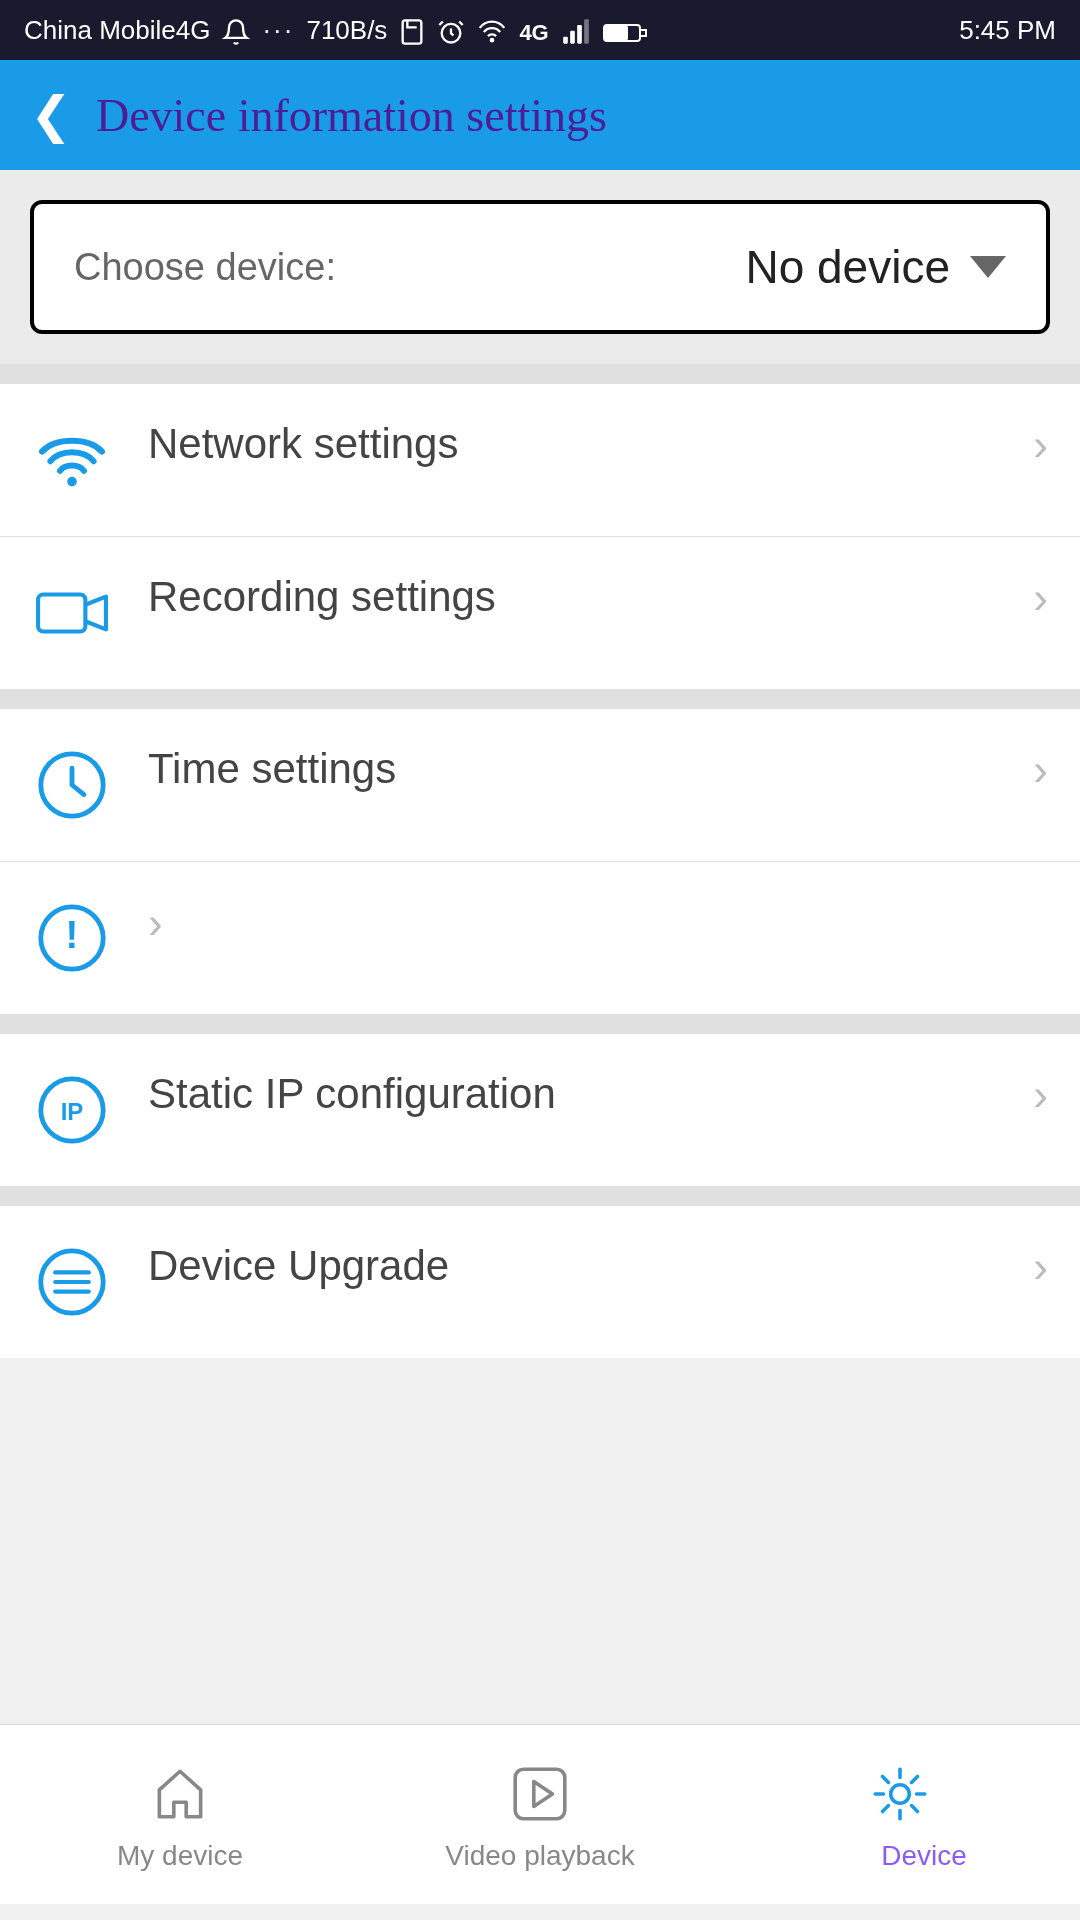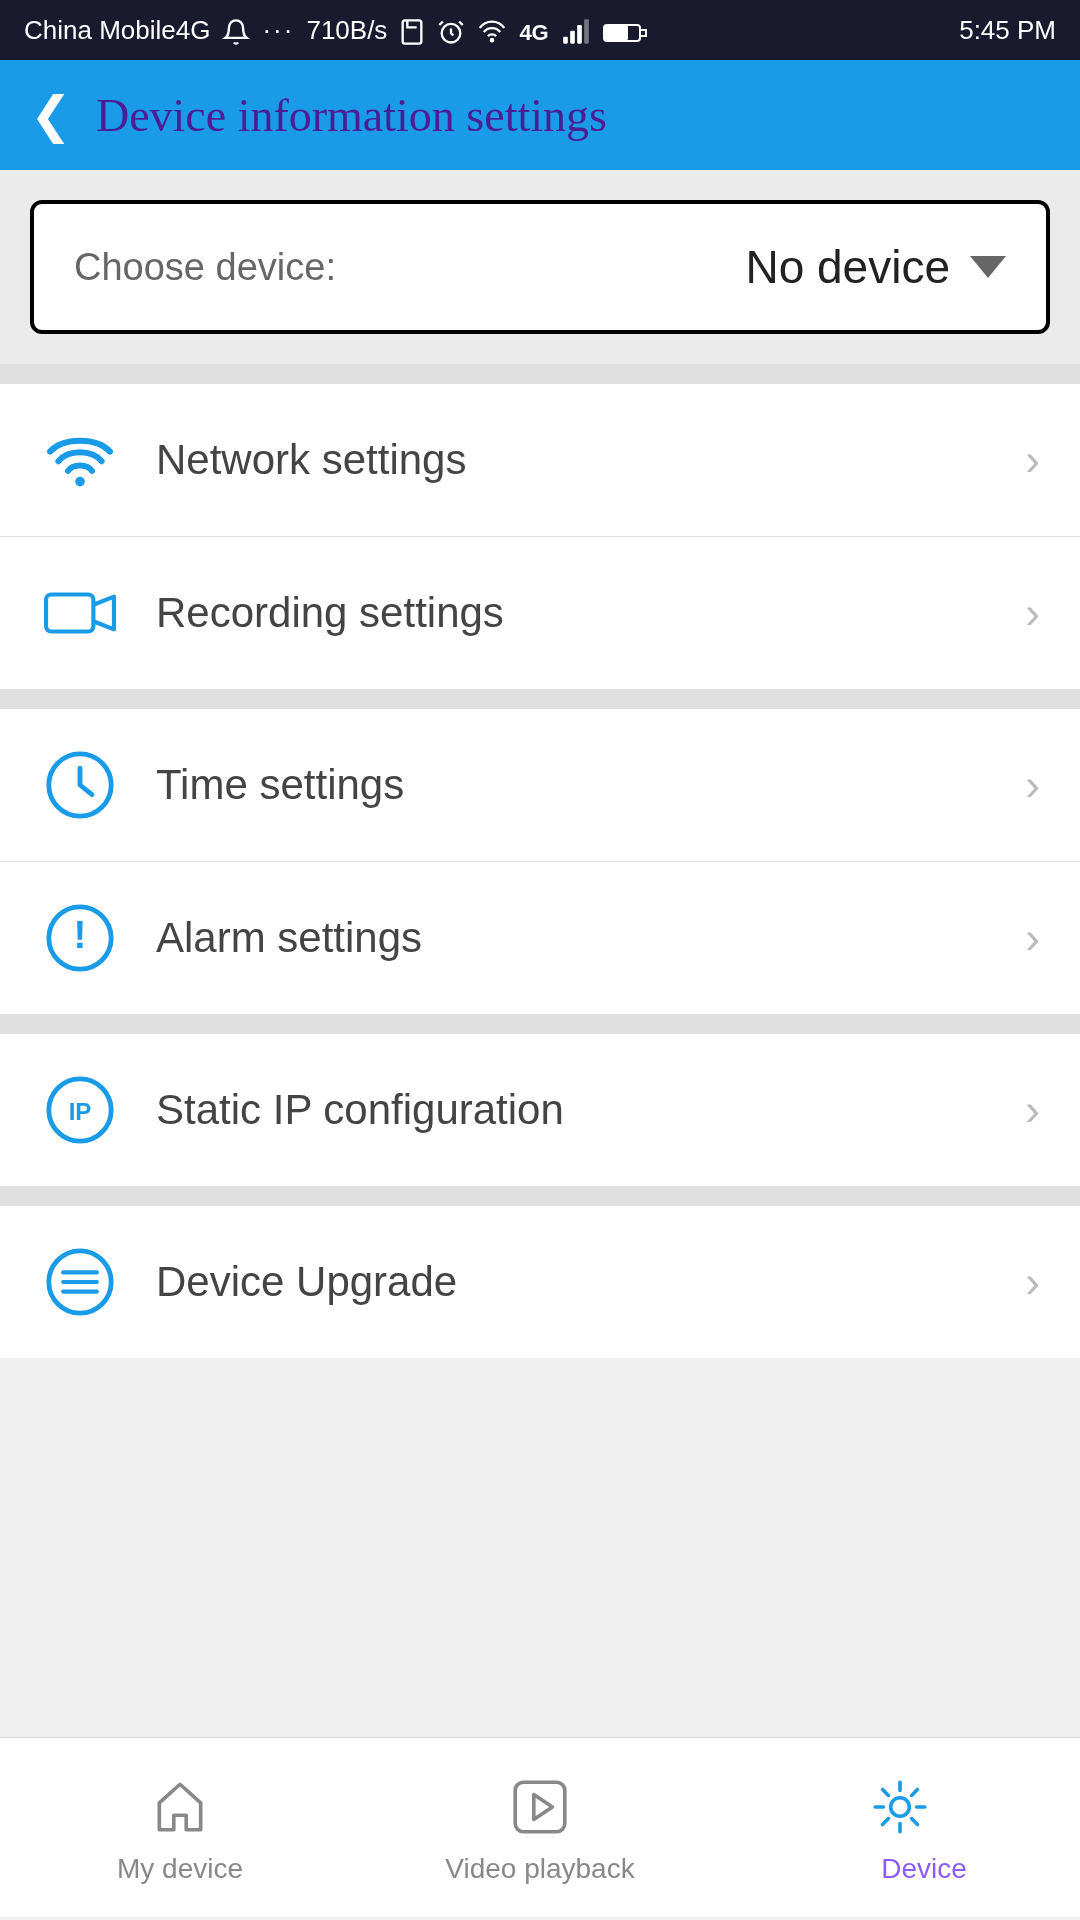--- a/index.html
+++ b/index.html
@@ -112,22 +112,21 @@
       background: #e0e0e0;
     }
 
     
     .menu-section {
       background: white;
     }
 
     .menu-item {
       display: flex;
-      align-items: center;
-      padding: 36px 40px;
+      padding: 36px 32px;
       border-bottom: 1px solid #e0e0e0;
       cursor: pointer;
       position: relative;
     }
 
     .menu-item:last-child {
       border-bottom: none;
     }
 
     .menu-icon {
@@ -153,21 +152,21 @@
     }
 
     
     svg {
       overflow: visible;
     }
 
     
     .bottom-nav {
       position: absolute;
-      bottom: 3px;
+      bottom: 16px;
       width: 100%;
       height: 180px;
       background: white;
       border-top: 1px solid #ddd;
       display: flex;
       align-items: center;
     }
 
     .nav-item {
       flex: 1;
@@ -321,21 +320,20 @@
     <span class="menu-arrow">›</span>
   </div>
 
   <div class="menu-item">
     <div class="menu-icon">
       <svg width="72" height="72" viewBox="0 0 60 60" fill="none">
         <circle cx="30" cy="30" r="26" stroke="#1a9be8" stroke-width="4"></circle>
         <text x="30" y="38" text-anchor="middle" font-size="32" font-weight="bold" fill="#1a9be8">!</text>
       </svg>
     </div>
-    <span class="menu-label">Alarm settings</span>
     <span class="menu-arrow">›</span>
   </div>
 </div>
 
 <div class="section-divider"></div>
 
 <div class="menu-section">
   <div class="menu-item">
     <div class="menu-icon">
       <svg width="72" height="72" viewBox="0 0 60 60" fill="none">

